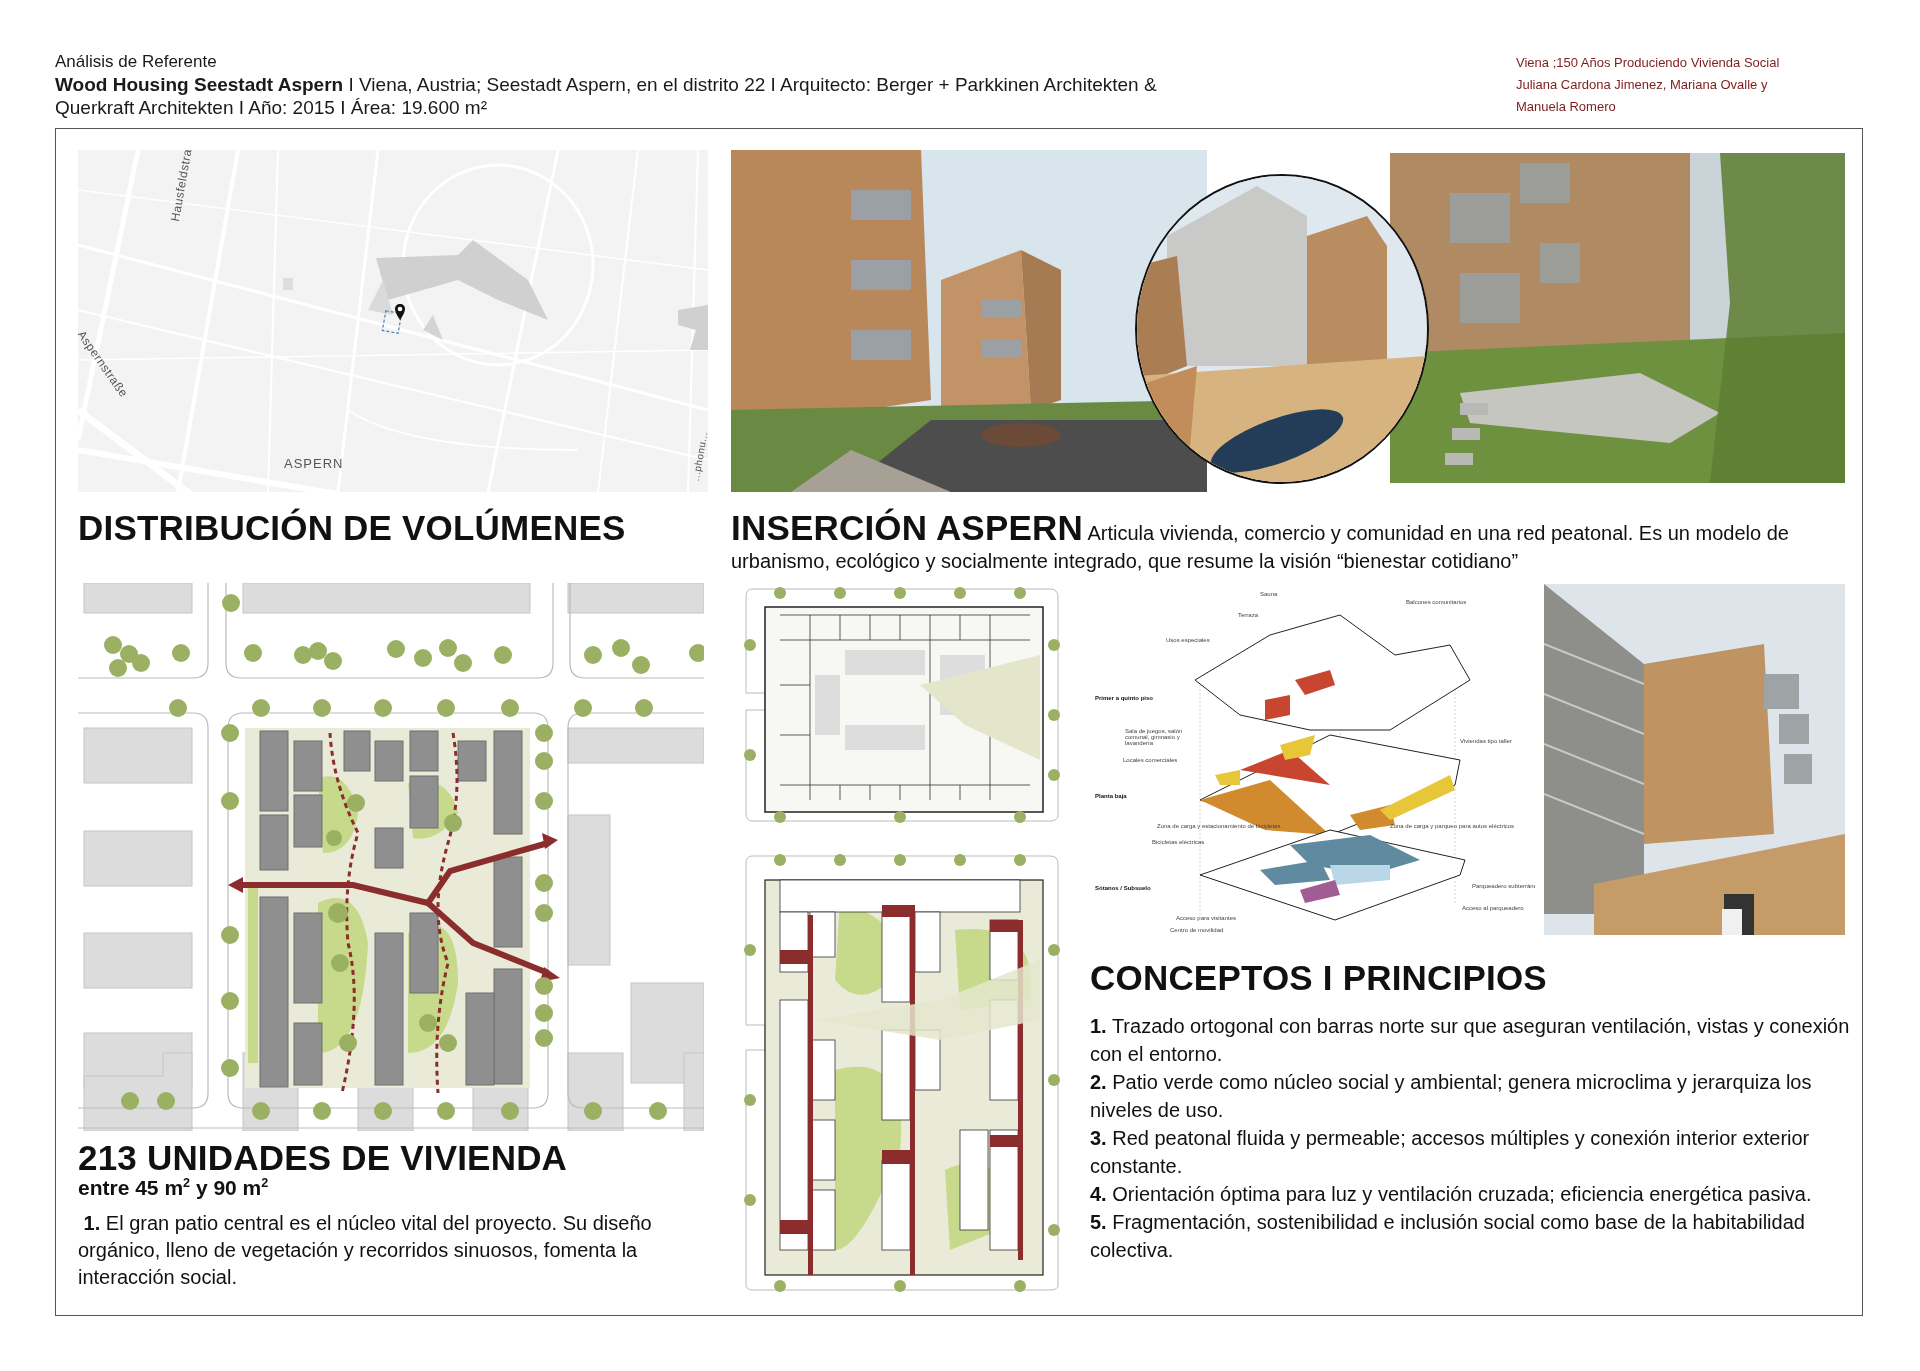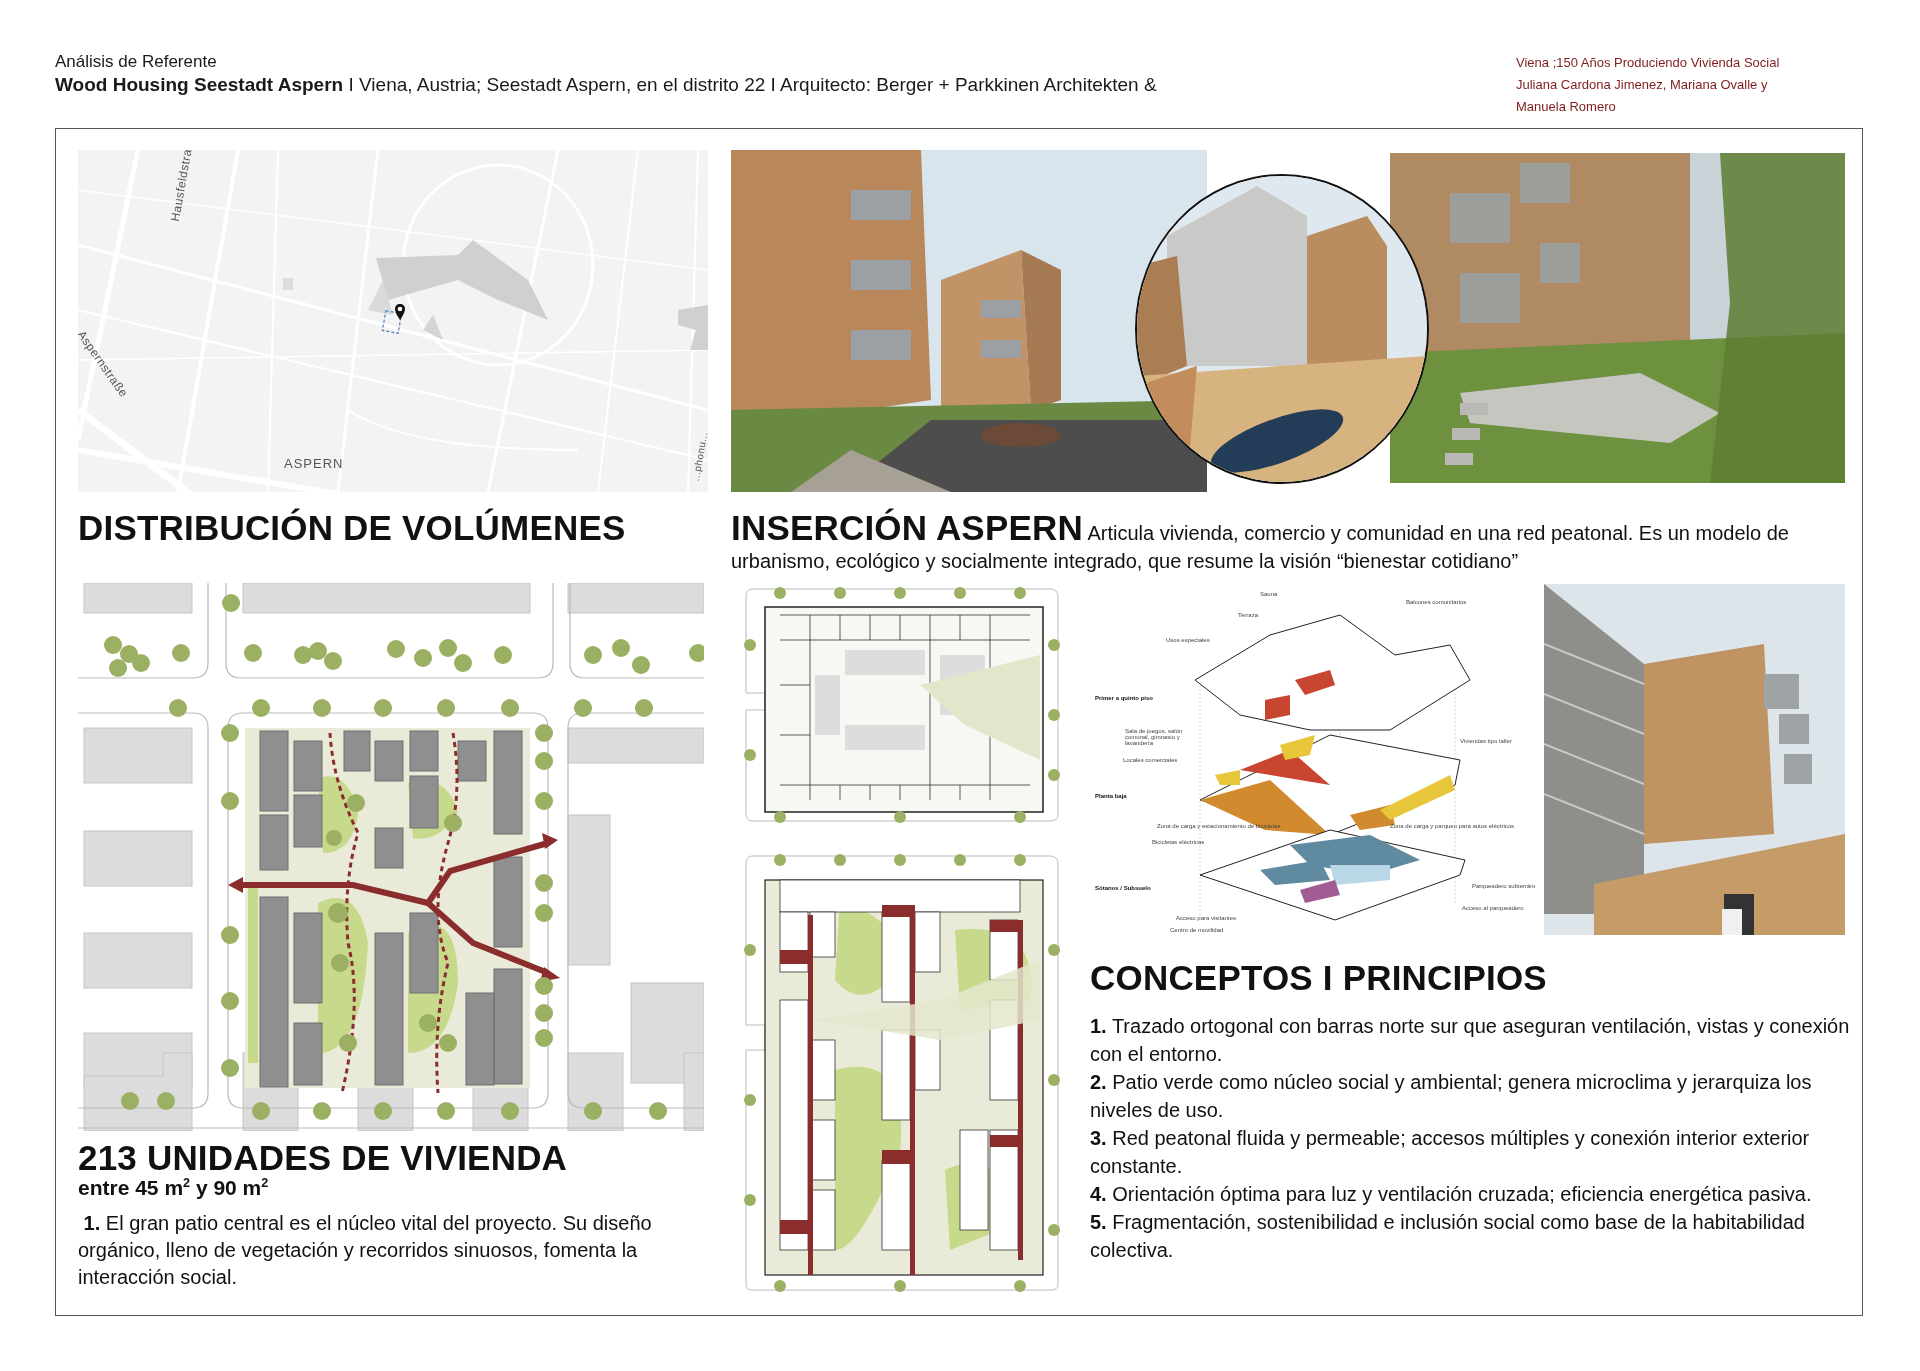--- a/index.html
+++ b/index.html
@@ -45,20 +45,21 @@
   .conc-list p, .units-body p { margin:0; }
   .num { font-weight:700; }
   sup { font-size:0.6em; line-height:0; }
 </style>
 </head>
 <body>
 
 <div class="abs hdr-left">
   <div class="title">Análisis de Referente</div>
   <div><b>Wood Housing Seestadt Aspern</b><span> I Viena, Austria; Seestadt Aspern, en el distrito 22 I Arquitecto: Berger + Parkkinen Architekten &amp;</span></div>
+  <div>Querkraft Architekten I Año: 2015 I Área: 19.600 m²</div>
 </div>
 <div class="abs hdr-right">
   <div>Viena ;150 Años Produciendo Vivienda Social</div>
   <div>Juliana Cardona Jimenez, Mariana Ovalle y</div>
   <div>Manuela Romero</div>
 </div>
 
 <div class="abs frame"></div>
 
 <div class="abs map">

